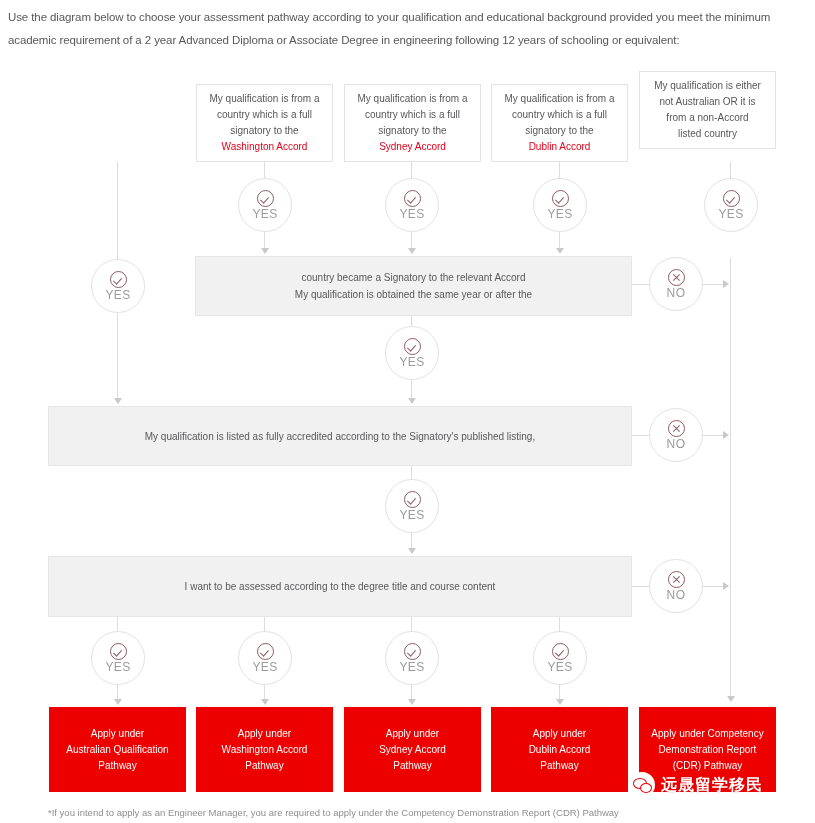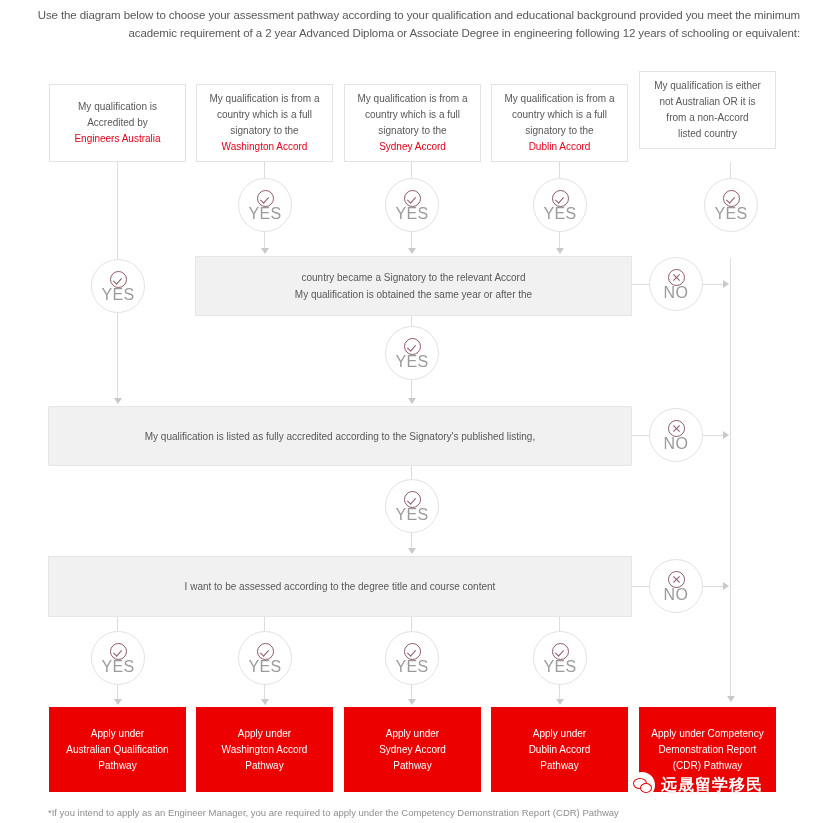--- a/index.html
+++ b/index.html
@@ -10,24 +10,23 @@
     color: #58585a;
     overflow: hidden;
   }
   #stage { position: relative; width: 815px; height: 823px; }
 
   
   .intro {
     position: absolute;
     left: 8px; top: 6px; width: 792px;
     font-size: 11.5px;
-    line-height: 18px;
+    line-height: 23px;
     color: #58585a;
     letter-spacing: -0.1px;
-    text-align: right;
   }
 
   
   .vline   { position: absolute; width: 1px; background: #dcdcdc; }
   .hline   { position: absolute; height: 1px; background: #dcdcdc; }
   .arrow-d { position: absolute; width: 0; height: 0;
              border-left: 4px solid transparent;
              border-right: 4px solid transparent;
              border-top: 6px solid #c9c9c9; }
   .arrow-r { position: absolute; width: 0; height: 0;
@@ -96,21 +95,21 @@
   .dcircle.no .glyph::after {
     content: "";
     position: absolute;
     left: 3px; top: 7px;
     width: 9px; height: 0;
     border-top: 1.3px solid #8d5a63;
   }
   .dcircle.no .glyph::before { transform: rotate(45deg); }
   .dcircle.no .glyph::after  { transform: rotate(-45deg); }
   .dcircle .lbl {
-    font-size: 16px;
+    font-size: 12px;
     color: #9b9b9b;
     letter-spacing: 0.4px;
     line-height: 12px;
   }
 
   
   .rbox {
     position: absolute;
     width: 137px; height: 85px;
     background: #ec0000;
@@ -224,27 +223,20 @@
 
   <div class="vline" style="left:117px; top:685px; height:16px;"></div>
   <div class="arrow-d" style="left:114px; top:699px;"></div>
   <div class="vline" style="left:264px; top:685px; height:16px;"></div>
   <div class="arrow-d" style="left:261px; top:699px;"></div>
   <div class="vline" style="left:411px; top:685px; height:16px;"></div>
   <div class="arrow-d" style="left:408px; top:699px;"></div>
   <div class="vline" style="left:559px; top:685px; height:16px;"></div>
   <div class="arrow-d" style="left:556px; top:699px;"></div>
 
-  <div class="qbox" style="left:49px; top:84px;">
-    <div>
-      <div>My qualification is</div>
-      <div>Accredited by</div>
-      <div class="accent">Engineers Australia</div>
-    </div>
-  </div>
 
   <div class="qbox" style="left:196px; top:84px;">
     <div>
       <div>My qualification is from a</div>
       <div>country which is a full</div>
       <div>signatory to the</div>
       <div class="accent">Washington Accord</div>
     </div>
   </div>
 

